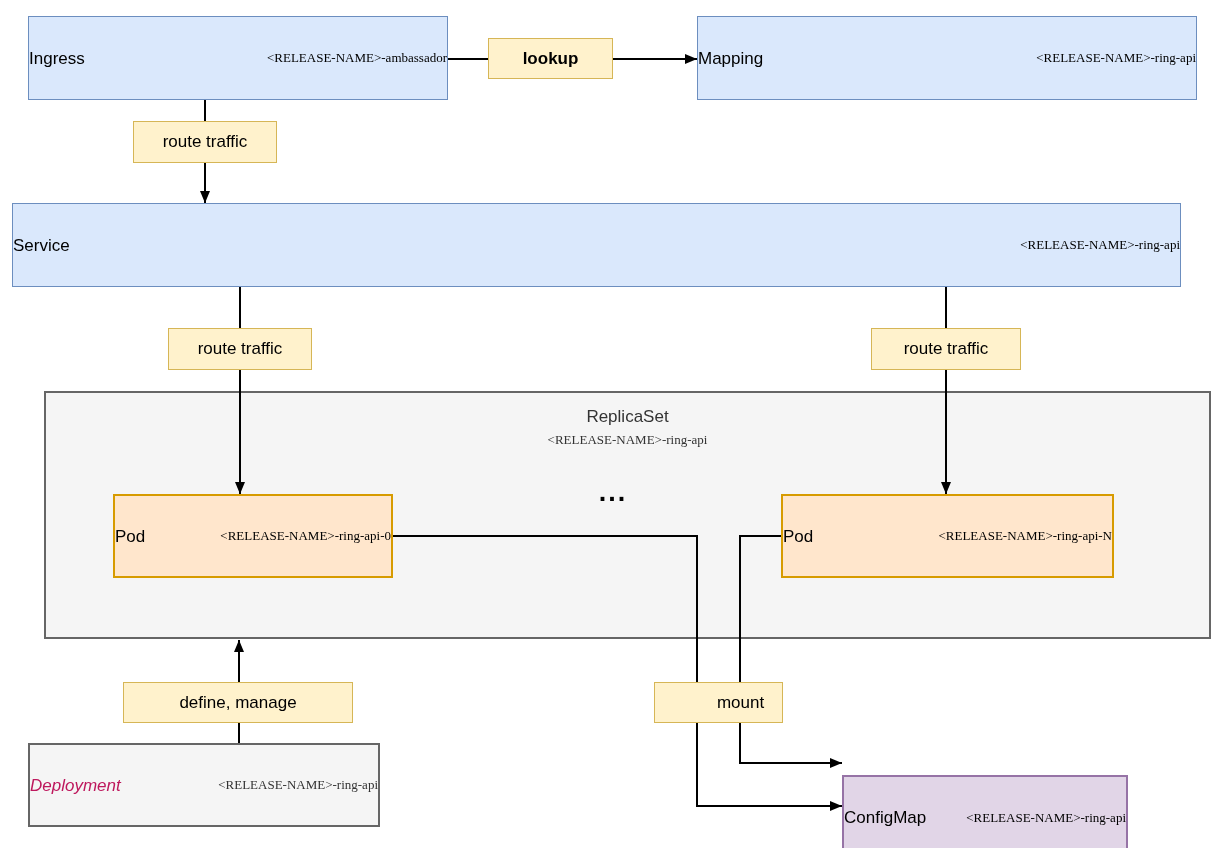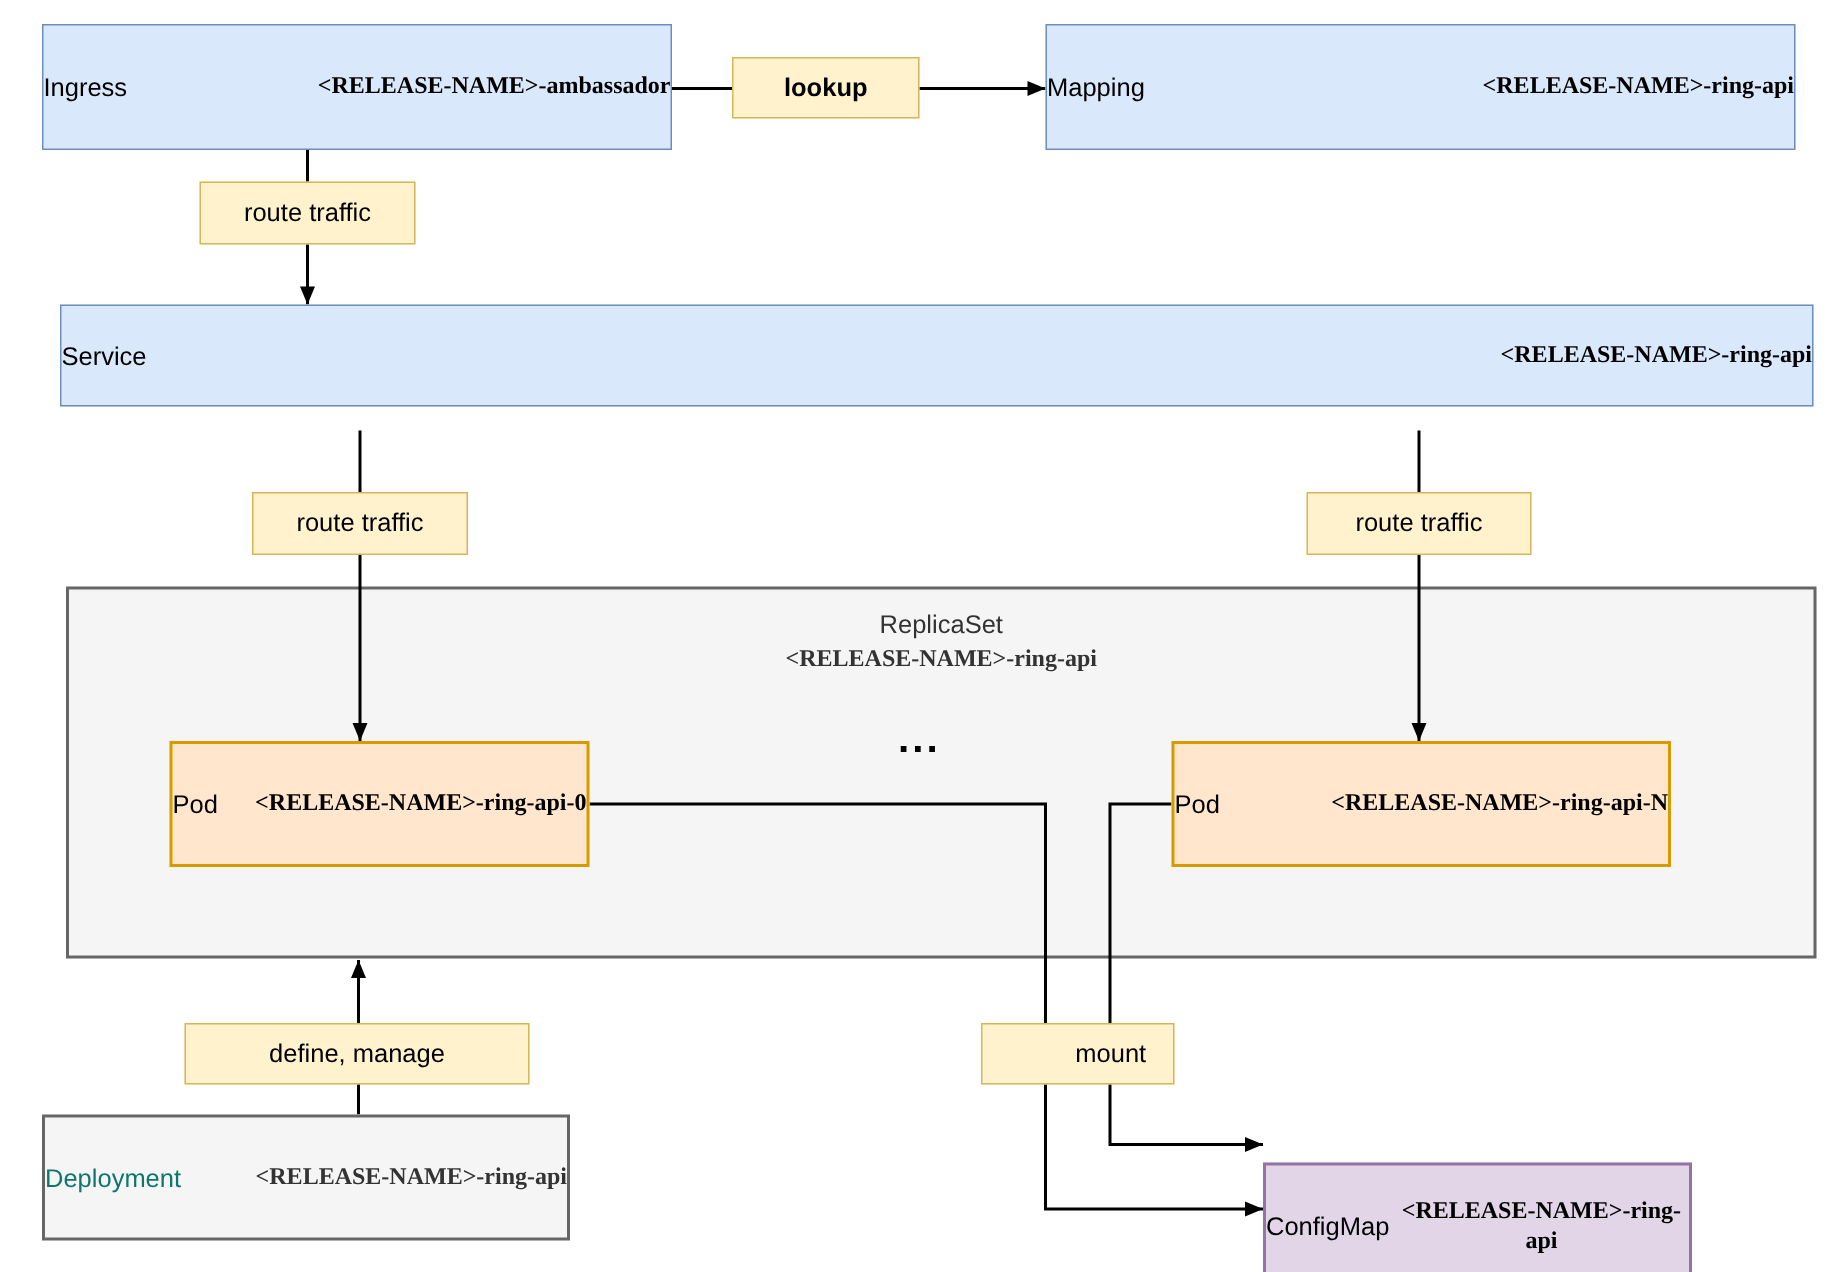--- a/index.html
+++ b/index.html
@@ -11,27 +11,27 @@
   .edges polyline,.edges line{fill:none;stroke:var(--arrow,#000);stroke-width:2;}
   .edges .arrhead{fill:var(--arrow,#000);}
   .node{
     position:absolute;box-sizing:border-box;
     display:flex;flex-direction:row;align-items:center;justify-content:space-between;
     text-align:center;gap:3px;
   }
   .node-title{font-size:17px;line-height:21px;color:#000;}
   .node-sub{
     font-family:"Liberation Serif","DejaVu Serif",serif;
-    font-weight:bold;font-size:16px;line-height:20px;color:#000;
+    font-weight:normal;font-size:13px;line-height:20px;color:#000;
   }
   .blue{background:var(--node-blue-fill,#dae8fc);border:1px solid var(--node-blue-stroke,#6c8ebf);}
   .orange{background:var(--pod-orange-fill,#ffe6cc);border:2px solid var(--pod-orange-stroke,#d79b00);}
   .purple{background:var(--configmap-purple-fill,#e1d5e7);border:2px solid var(--configmap-purple-stroke,#9673a6);}
   .gray{background:var(--gray-fill,#f5f5f5);border:2px solid var(--gray-stroke,#666666);}
-  .gray .node-title{color:#0f766e;}
+  .gray .node-title{color:#be185d;font-style:italic;}
   .gray .node-sub{color:#333;}
   .container-box{
     position:absolute;box-sizing:border-box;
     background:var(--gray-fill,#f5f5f5);border:2px solid var(--gray-stroke,#666666);
     display:flex;flex-direction:column;align-items:center;justify-content:flex-start;
     padding-top:13px;text-align:center;gap:3px;margin-left:14px;
   }
   .edge-label{
     position:absolute;box-sizing:border-box;
     background:var(--label-yellow-fill,#fff2cc);border:1.5px solid var(--label-yellow-stroke,#d6b656);
@@ -39,21 +39,21 @@
     font-size:17px;color:#000;text-align:center;
   }
   .ellipsis{
     position:absolute;left:583px;top:478px;width:60px;height:32px;
     font-weight:bold;font-size:27px;letter-spacing:2px;line-height:28px;
     color:#000;text-align:center;
   }
   
   .n-ingress{left:28px;top:16px;width:420px;height:84px;}
   .n-mapping{left:697px;top:16px;width:500px;height:84px;}
-  .n-service{left:40px;top:203px;width:1169px;height:68px;}
+  .n-service{left:12px;top:203px;width:1169px;height:84px;}
   .n-replicaset{left:30px;top:391px;width:1167px;height:248px;}
   .n-pod0{left:113px;top:494px;width:280px;height:84px;}
   .n-podN{left:781px;top:494px;width:333px;height:84px;}
   .n-deployment{left:28px;top:743px;width:352px;height:84px;}
   .n-configmap{left:842px;top:775px;width:286px;height:85px;}
   .l-lookup{left:488px;top:38px;width:125px;height:41px;font-weight:bold;}
   .l-rt1{left:133px;top:121px;width:144px;height:42px;}
   .l-rt2{left:168px;top:328px;width:144px;height:42px;}
   .l-rt3{left:871px;top:328px;width:150px;height:42px;}
   .l-define{left:123px;top:682px;width:230px;height:41px;}

